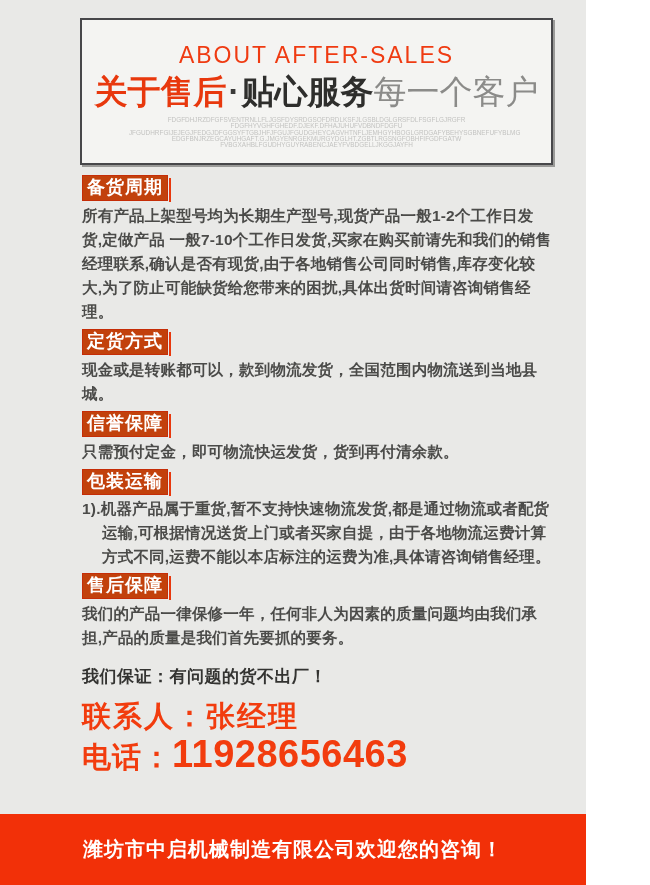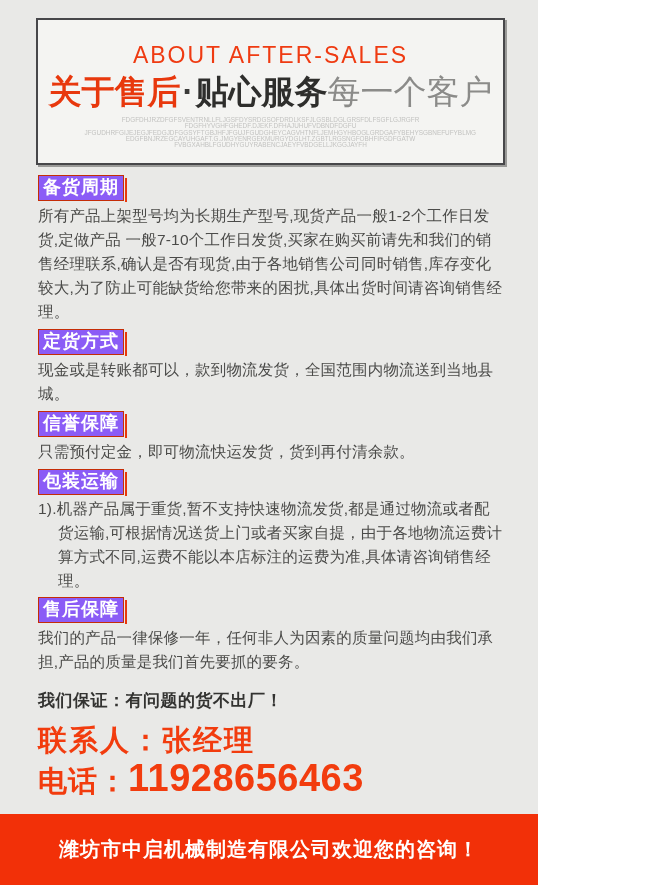--- a/index.html
+++ b/index.html
@@ -1,22 +1,23 @@
 <!DOCTYPE html>
 <html><head>
 <meta charset="utf-8">
 <style>
   html,body{margin:0;padding:0;}
   .page{
     position:relative;
-    width:538px;height:885px;
+    width:586px;height:885px;
     background:#e9e9e7;
     font-family:"Liberation Sans","DejaVu Sans",sans-serif;
     overflow:hidden;
     box-sizing:border-box;
+    padding-left:44px;
   }
   
   .header-box{
     box-sizing:border-box;
     margin:18px 33px 0 36px;
     height:147px;
     background:#f4f4f2;
     border:2px solid #47474a;
     box-shadow:2px 2px 0 #9a9a98;
     text-align:center;
@@ -48,42 +49,42 @@
     line-height:8px;
     transform:scale(0.8);
     transform-origin:center top;
     white-space:nowrap;
   }
   
   .content{padding:8px 34px 0 38px;}
   .sec-label{
     display:inline-block;
     position:relative;
-    background:#8b5cf6;
+    background:#c2410c;
     border:1px solid #c52d07;
     color:#ffffff;
     font-size:18px;
     font-weight:bold;
     line-height:21px;
     padding:1px 4px 2px 4px;
     margin:2px 0 2px 0;
     letter-spacing:1px;
   }
   .sec-label::after{
     content:"";
     position:absolute;
     right:-4px;top:2px;bottom:-2px;
     width:2px;
     background:#e8380d;
   }
   .sec-body{
     color:#4b4b49;
     font-size:15.5px;
     line-height:24px;
-    font-weight:400;
+    font-weight:700;
     margin:1px 0 3px 0;
     letter-spacing:0.2px;
   }
   .hang{
     padding-left:20px;
     text-indent:-20px;
     margin:0 0 2px 0;
   }
   .guarantee{
     margin-top:14px;

